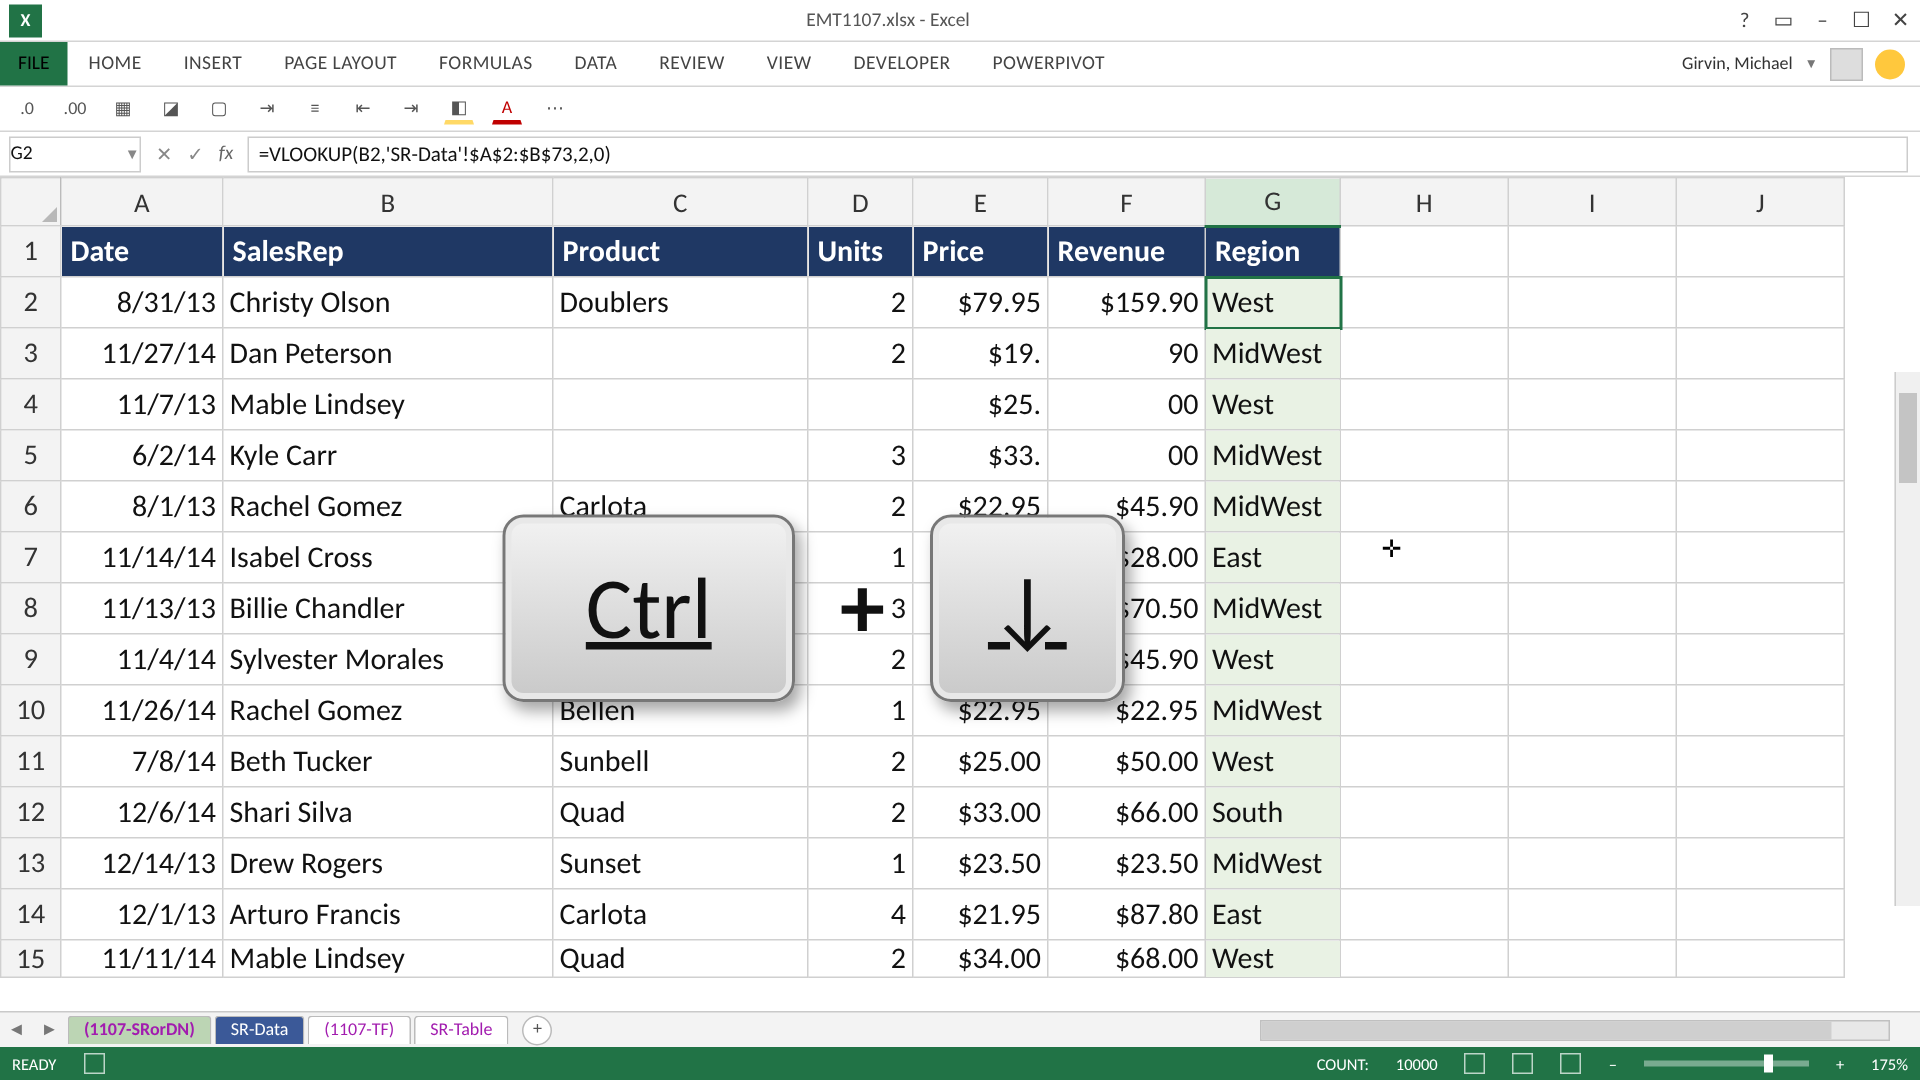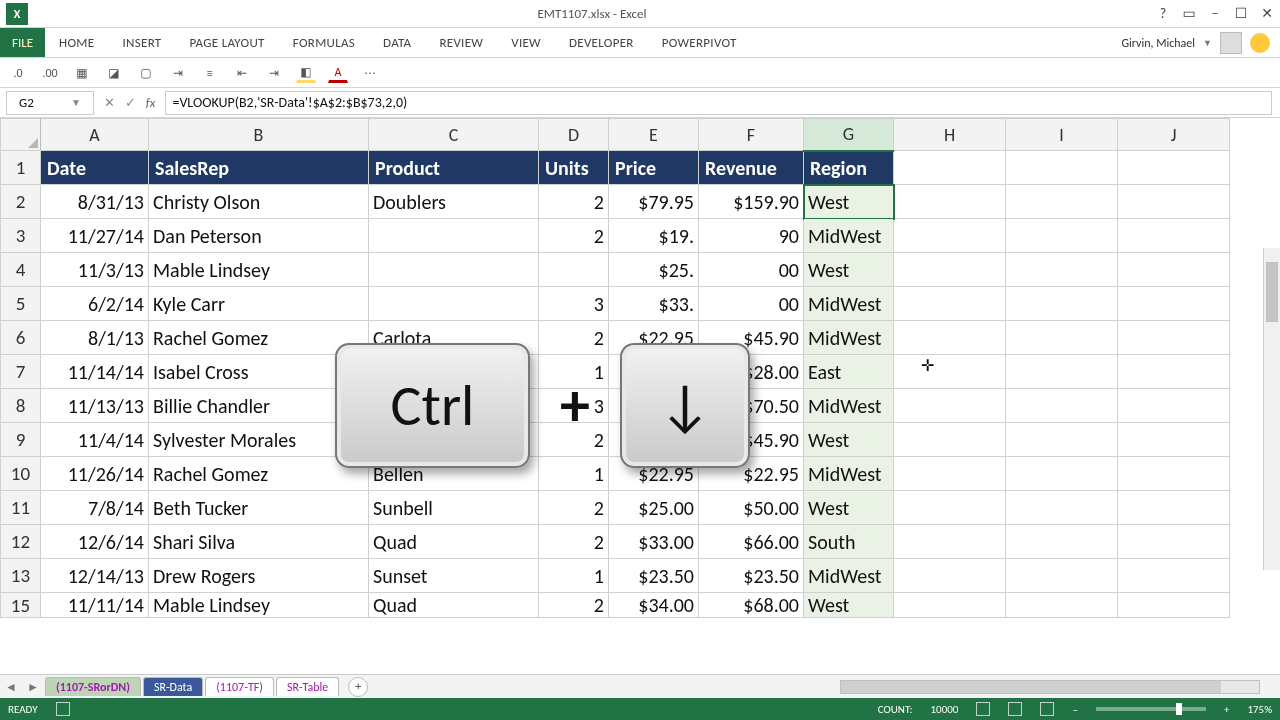--- a/index.html
+++ b/index.html
@@ -7,34 +7,34 @@
 
   
   .titlebar { height:28px; background:#fff; display:flex; align-items:center; border-bottom:1px solid #d4d4d4; }
   .titlebar .excel-icon { width:22px; height:22px; margin:0 6px; background:#217346; display:flex; align-items:center; justify-content:center; color:#fff; font-weight:bold; font-size:12px; }
   .titlebar .title { flex:1; text-align:center; font-size:13px; color:#555; }
   .titlebar .winbtns { display:flex; }
   .titlebar .winbtn { width:26px; height:24px; display:flex; align-items:center; justify-content:center; font-size:14px; color:#444; cursor:default; }
 
   
   .ribbon { height:30px; display:flex; align-items:stretch; background:#fff; border-bottom:1px solid #d4d4d4; }
-  .ribbon .file-tab { background:#217346; color:#fef9c3; padding:0 12px; display:flex; align-items:center; font-size:13px; }
+  .ribbon .file-tab { background:#217346; color:#000000; padding:0 12px; display:flex; align-items:center; font-size:13px; }
   .ribbon .tab { padding:0 14px; display:flex; align-items:center; font-size:13px; color:#444; letter-spacing:.3px; }
   .ribbon .spacer { flex:1; }
   .ribbon .user { display:flex; align-items:center; gap:8px; padding-right:10px; font-size:12px; color:#333; }
   .ribbon .avatar { width:22px; height:22px; background:#ddd; border:1px solid #bbb; }
   .ribbon .smile { width:20px; height:20px; border-radius:50%; background:#ffc83d; }
 
   
   .toolstrip { height:30px; display:flex; align-items:center; gap:12px; padding:0 8px; border-bottom:1px solid #d4d4d4; color:#555; font-size:12px; }
   .toolstrip .toolbtn { width:20px; height:20px; display:flex; align-items:center; justify-content:center; border:1px solid transparent; }
 
   
   .formbar { height:30px; display:flex; align-items:center; border-bottom:1px solid #d4d4d4; font-size:13px; }
-  .namebox { width:88px; height:24px; border:1px solid #ccc; margin-left:6px; display:flex; align-items:center; padding:0 12px; }
+  .namebox { width:88px; height:24px; border:1px solid #ccc; margin-left:6px; display:flex; align-items:center; padding:0 0; }
   .namebox .chev { margin-left:auto; color:#888; font-size:10px; }
   .fx-section { display:flex; align-items:center; gap:10px; padding:0 10px; color:#888; }
   .fx-label { color:#666; font-style:italic; font-size:13px; }
   .formula-input { flex:1; height:24px; border:1px solid #ccc; display:flex; align-items:center; padding:0 6px; background:#fff; margin-right:8px; font-size:14px;}
 
   
   .grid-wrap { position:relative; }
   table.sheet { border-collapse:collapse; table-layout:fixed; }
   .sheet th, .sheet td { border:1px solid #d0d0d0; height:34px; overflow:hidden; white-space:nowrap; }
   .sheet thead th { background:#f3f3f3; color:#333; font-weight:normal; text-align:center; font-size:18px; height:32px; }
@@ -50,21 +50,21 @@
   th.col-sel { background:#d6e9d8 !important; border-bottom:2px solid #217346; color:#217346; }
 
   .hdr-row td { background:#1f3864; color:#fff; font-weight:600; padding:0 6px;margin-top:40px; }
   .right { text-align:right; } .left { text-align:left; }
   .sel-col { background:#e9f2e4; position:relative; }
   .sel-cell { outline:2px solid #217346; outline-offset:-1px; }
   tr.row15 td, tr.row15 th { height:15px !important; }
 
   
   .keycap-overlay { position:absolute; top:225px; left:335px; display:flex; align-items:center; gap:30px; pointer-events:none; }
-  .keycap { background:linear-gradient(#f2f2f2,#c9c9c9); border:2px solid #777; border-radius:14px; box-shadow:4px 6px 10px rgba(0,0,0,.35), inset 0 0 0 4px #e8e8e8; display:flex; align-items:center; justify-content:center; font-size:58px; font-weight:500; color:#111; }
+  .keycap { background:linear-gradient(#f2f2f2,#c9c9c9); border:2px solid #777; border-radius:14px; box-shadow:4px 6px 10px rgba(0,0,0,.35), inset 0 0 0 4px #e8e8e8; display:flex; align-items:center; justify-content:center; font-size:58px; font-weight:500; color:#111;text-decoration:underline; }
   .keycap.ctrl { width:195px; height:125px; }
   .keycap.arrow { width:130px; height:125px; }
   .plus { font-size:60px; font-weight:700; color:#111; }
 
   
   .tabstrip { position:absolute; left:0; right:0; bottom:22px; height:24px; display:flex; align-items:center; border-top:1px solid #c9c9c9; background:#f3f3f3; font-size:12px; }
   .tabstrip .navbtn { width:22px; text-align:center; color:#777; }
   .sheet-tab { padding:2px 10px; margin:0 1px; background:#fff; border:1px solid #bbb; border-bottom:none; border-top-left-radius:3px; border-top-right-radius:3px; color:#a21caf;}
   .sheet-tab.active { background:#bcd5b4; font-weight:600; }
   .sheet-tab.blue   { background:#3b5998; color:#fff; }
@@ -214,21 +214,21 @@
           <td class="right">2</td>
           <td class="right">$19.</td>
           <td class="right">90</td>
           <td class="left sel-col">MidWest</td>
           <td></td>
           <td></td>
           <td></td>
         </tr>
         <tr>
           <th>4</th>
-          <td class="right">11/3/13</td>
+          <td class="right">11/7/13</td>
           <td class="left">Mable  Lindsey</td>
           <td class="left"></td>
           <td class="right"></td>
           <td class="right">$25.</td>
           <td class="right">00</td>
           <td class="left sel-col">West</td>
           <td></td>
           <td></td>
           <td></td>
         </tr>
@@ -338,20 +338,33 @@
         </tr>
         <tr>
           <th>13</th>
           <td class="right">12/14/13</td>
           <td class="left">Drew  Rogers</td>
           <td class="left">Sunset</td>
           <td class="right">1</td>
           <td class="right">$23.50</td>
           <td class="right">$23.50</td>
           <td class="left sel-col">MidWest</td>
+          <td></td>
+          <td></td>
+          <td></td>
+        </tr>
+        <tr>
+          <th>14</th>
+          <td class="right">12/1/13</td>
+          <td class="left">Arturo  Francis</td>
+          <td class="left">Carlota</td>
+          <td class="right">4</td>
+          <td class="right">$21.95</td>
+          <td class="right">$87.80</td>
+          <td class="left sel-col">East</td>
           <td></td>
           <td></td>
           <td></td>
         </tr>
         <tr class="row15">
           <th>15</th>
           <td class="right">11/11/14</td>
           <td class="left">Mable  Lindsey</td>
           <td class="left">Quad</td>
           <td class="right">2</td>

